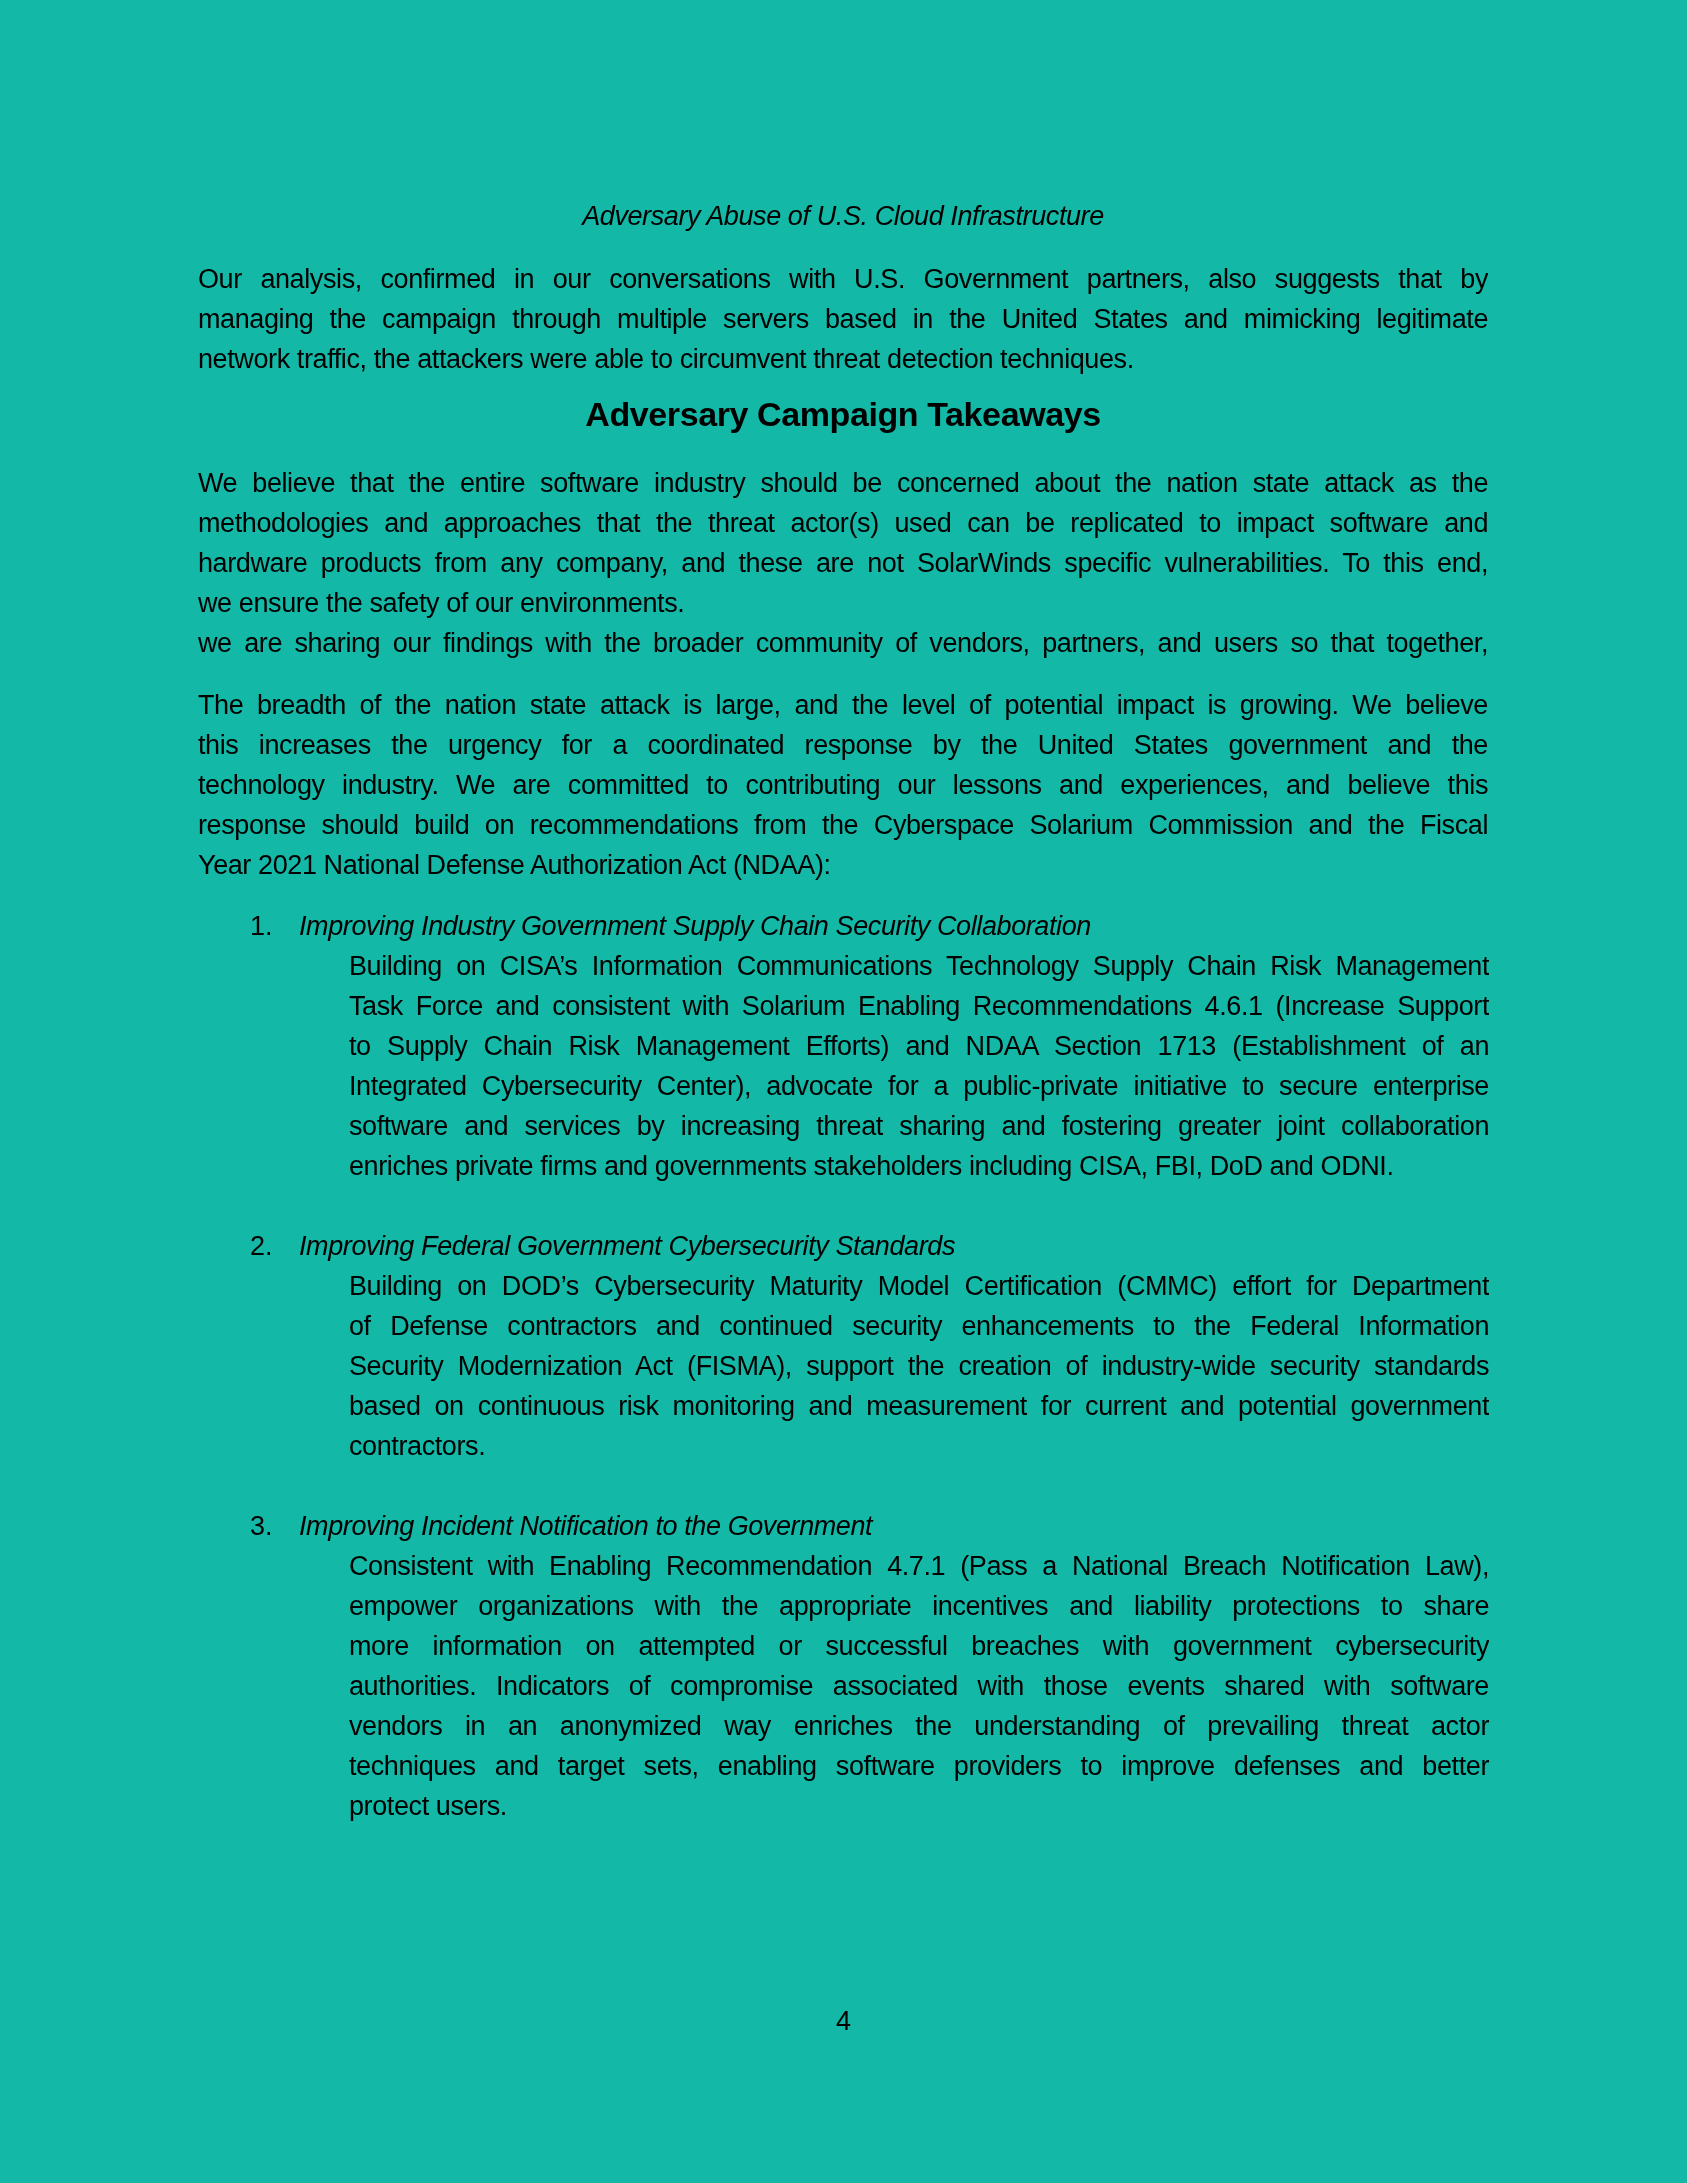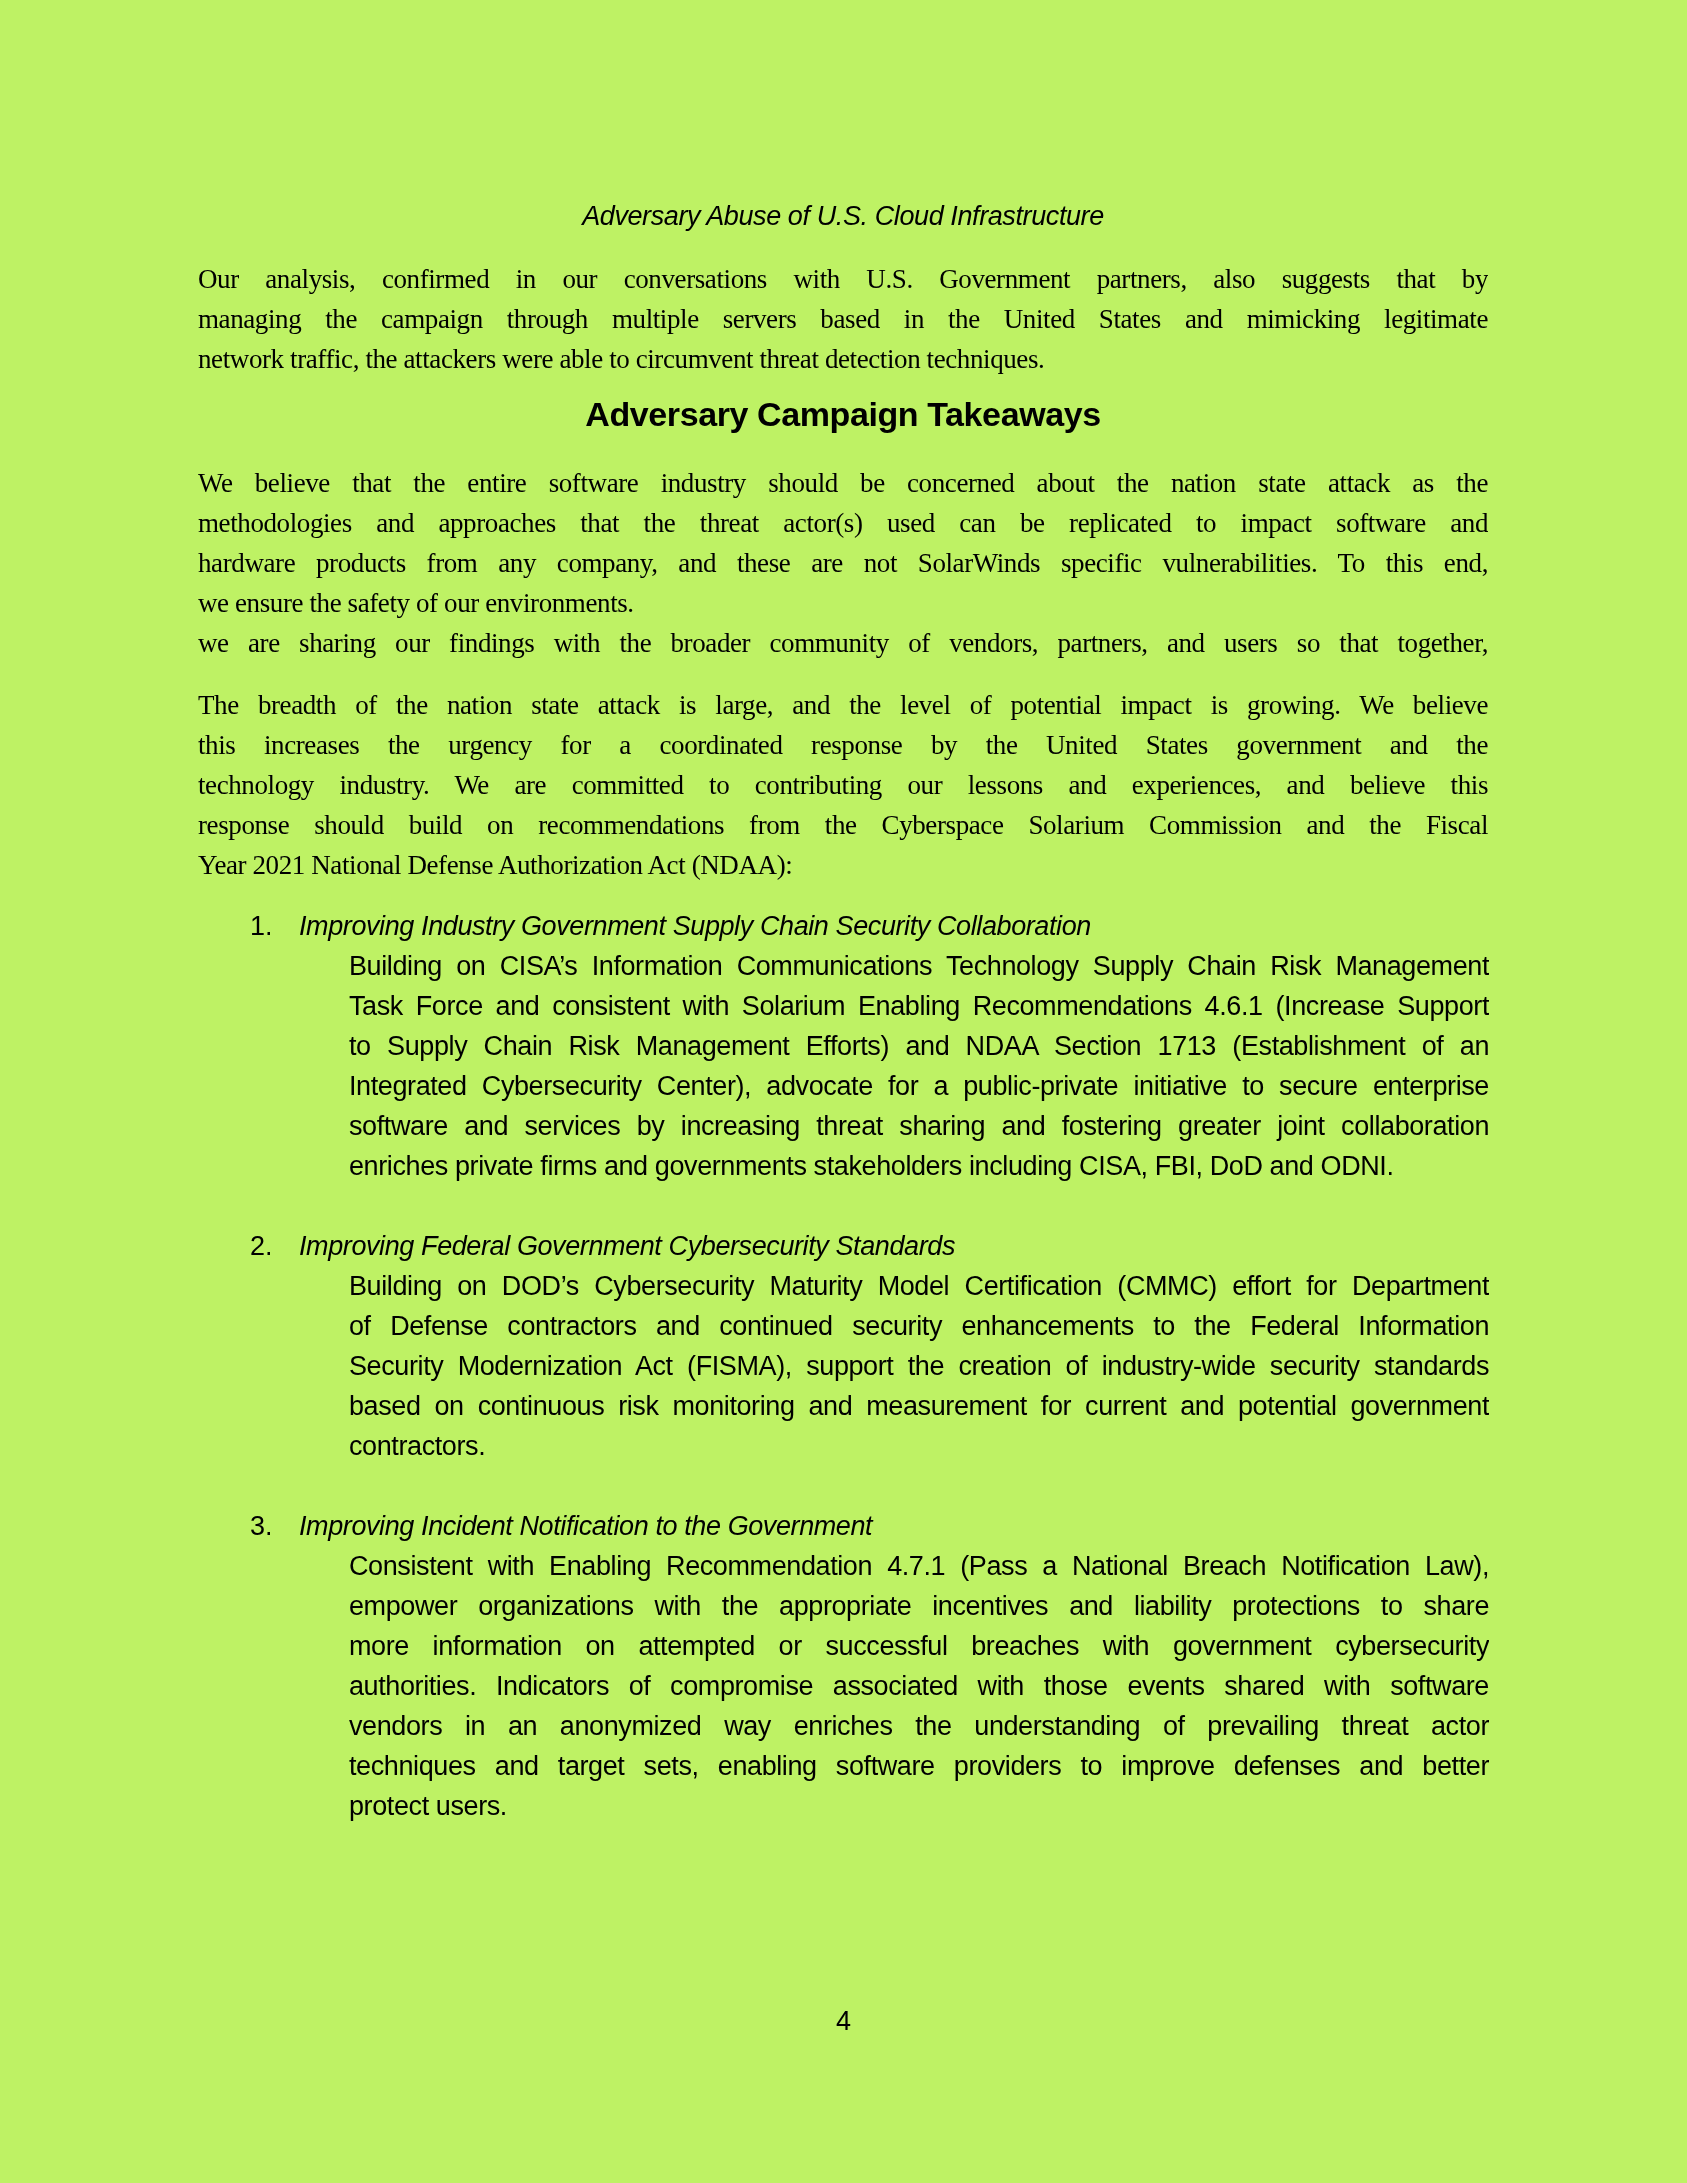--- a/index.html
+++ b/index.html
@@ -1,40 +1,40 @@
 <!DOCTYPE html>
 <html style="font-size:10.6px"><head>
 <meta charset="utf-8">
 <style>
   html, body { margin: 0; padding: 0; background: #ffffff; }
   body { width: 1687px; height: 2183px; position: relative; overflow: hidden; }
   .page {
     position: absolute; left: 0; top: 0; width: 1687px; height: 2183px;
-    background: #bef264; color: #000000;
+    background: #14b8a6; color: #000000;
     font-family: "Liberation Sans", "DejaVu Sans", sans-serif;
   }
   .blk { position: absolute; }
   .line {
     height: 40px; line-height: 40px; font-size: 27px;
     white-space: nowrap; letter-spacing: -0.4px;
     text-align: justify; text-align-last: justify;
     overflow: hidden;
   }
   .line.last { text-align-last: left; }
   .heading-italic {
     left: 198px; width: 1290px; top: 196px;
     text-align: center; font-style: italic; font-size: 27px;
     line-height: 40px; height: 40px; letter-spacing: -0.4px;
   }
   .heading-bold {
     left: 198px; width: 1290px; top: 394px;
     text-align: center; font-weight: bold; font-size: 34px;
     line-height: 40px; height: 40px; letter-spacing: -0.4px;
   }
-  .para { left: 198px; width: 1290px; font-family: Liberation Serif, serif; }
+  .para { left: 198px; width: 1290px; }
   .item-num { left: 250px; font-size: 27px; line-height: 40px; height: 40px; }
   .item-title { left: 299px; font-size: 27px; line-height: 40px; height: 40px; font-style: italic; letter-spacing: -0.4px; white-space: nowrap; }
   .item-body { left: 349px; width: 1140px; }
   .page-number {
     left: 0; width: 1687px; top: 2001px; text-align: center;
     font-size: 27px; line-height: 40px;
   }
 </style>
 </head>
 <body>

